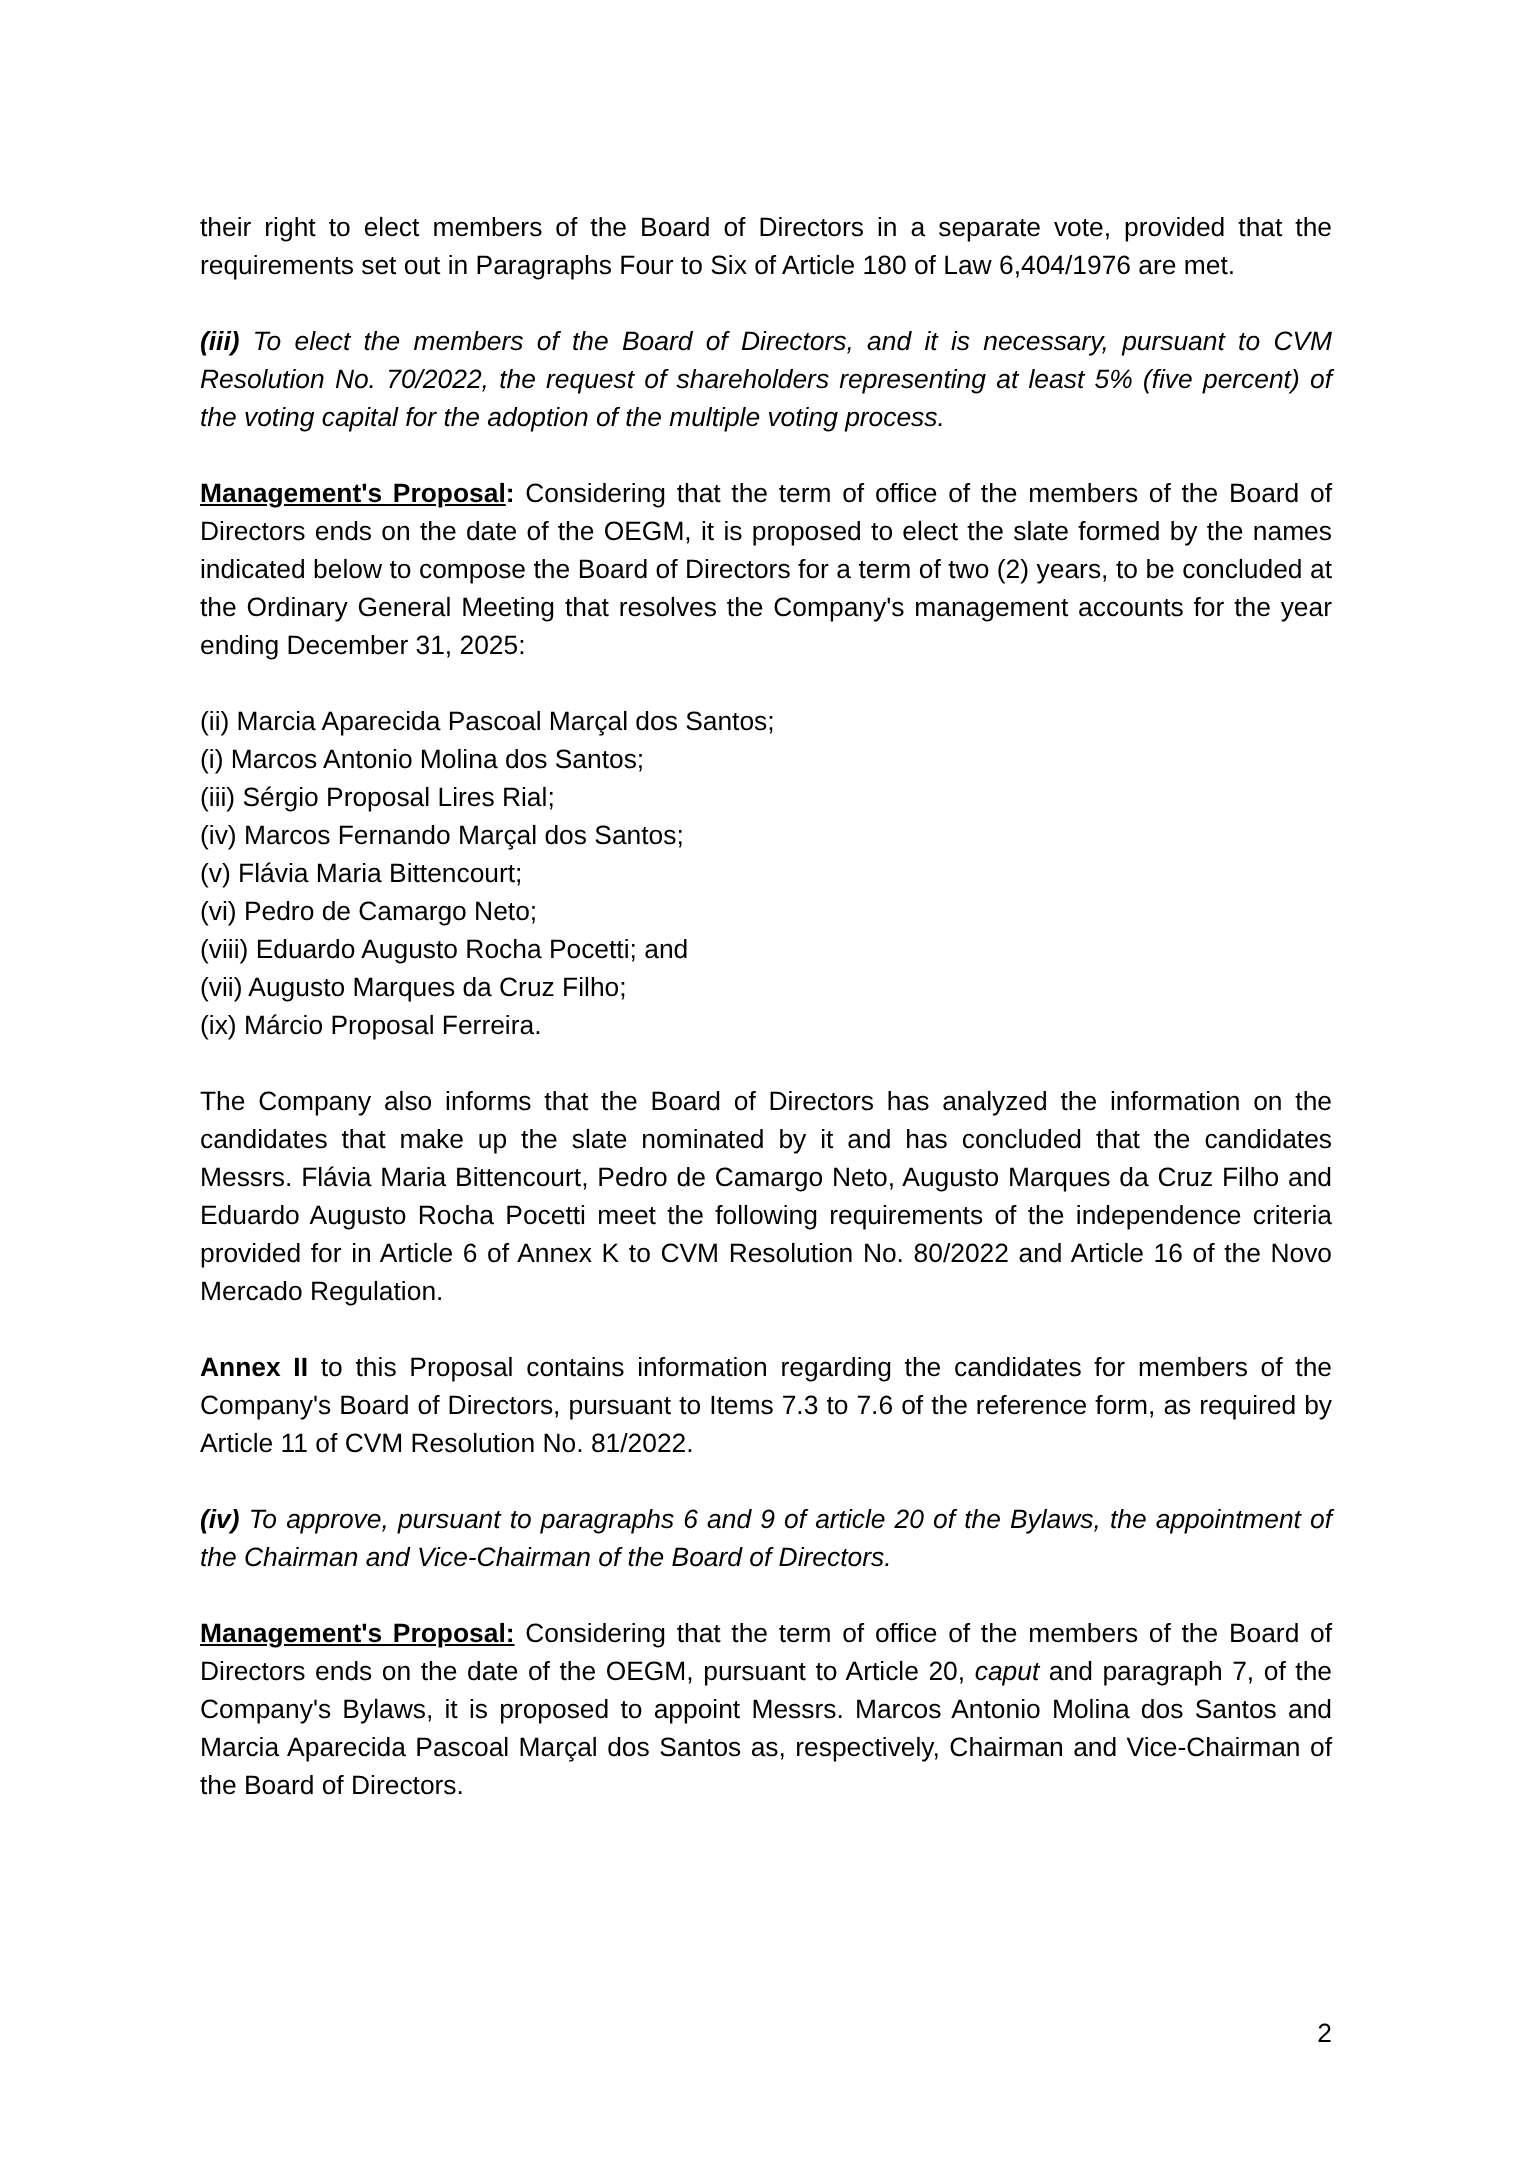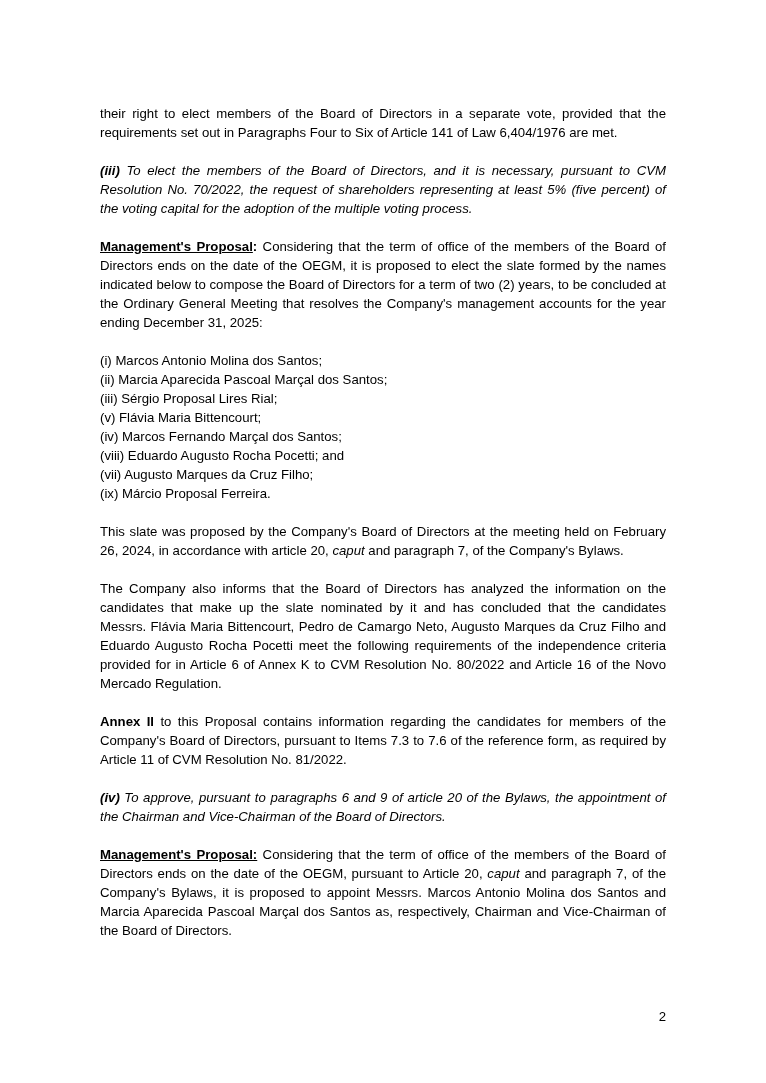--- a/index.html
+++ b/index.html
@@ -48,38 +48,38 @@
     font-size: 13.2px;
     line-height: 19px;
   }
 </style>
 </head>
 <body>
 
 <div class="page">
   <div class="content">
 
-    <p class="para"><span>their right to elect members of the Board of Directors in a separate vote, provided that the requirements set out in Paragraphs Four to Six of Article 141 of Law 6,404/1976 are met.</span></p>
+    <p class="para"><span>their right to elect members of the Board of Directors in a separate vote, provided that the requirements set out in Paragraphs Four to Six of Article 180 of Law 6,404/1976 are met.</span></p>
 
     <p class="para italic"><span class="bold">(iii)</span><span> To elect the members of the Board of Directors, and it is necessary, pursuant to CVM Resolution No. 70/2022, the request of shareholders representing at least 5% (five percent) of the voting capital for the adoption of the multiple voting process.</span></p>
 
     <p class="para"><span class="bold underline">Management's Proposal</span><span class="bold">: </span><span>Considering that the term of office of the members of the Board of Directors ends on the date of the OEGM, it is proposed to elect the slate formed by the names indicated below to compose the Board of Directors for a term of two (2) years, to be concluded at the Ordinary General Meeting that resolves the Company's management accounts for the year ending December 31, 2025:</span></p>
 
     <div class="list">
+      <div class="list-item">(ii) Marcia Aparecida Pascoal Marçal dos Santos;</div>
       <div class="list-item">(i) Marcos Antonio Molina dos Santos;</div>
-      <div class="list-item">(ii) Marcia Aparecida Pascoal Marçal dos Santos;</div>
       <div class="list-item">(iii) Sérgio Proposal Lires Rial;</div>
+      <div class="list-item">(iv) Marcos Fernando Marçal dos Santos;</div>
       <div class="list-item">(v) Flávia Maria Bittencourt;</div>
-      <div class="list-item">(iv) Marcos Fernando Marçal dos Santos;</div>
+      <div class="list-item">(vi) Pedro de Camargo Neto;</div>
       <div class="list-item">(viii) Eduardo Augusto Rocha Pocetti; and</div>
       <div class="list-item">(vii) Augusto Marques da Cruz Filho;</div>
       <div class="list-item">(ix) Márcio Proposal Ferreira.</div>
     </div>
 
-    <p class="para"><span>This slate was proposed by the Company's Board of Directors at the meeting held on February 26, 2024, in accordance with article 20, </span><span class="italic">caput</span><span> and paragraph 7, of the Company's Bylaws.</span></p>
 
     <p class="para"><span>The Company also informs that the Board of Directors has analyzed the information on the candidates that make up the slate nominated by it and has concluded that the candidates Messrs. Flávia Maria Bittencourt, Pedro de Camargo Neto, Augusto Marques da Cruz Filho and Eduardo Augusto Rocha Pocetti meet the following requirements of the independence criteria provided for in Article 6 of Annex K to CVM Resolution No. 80/2022 and Article 16 of the Novo Mercado Regulation.</span></p>
 
     <p class="para"><span class="bold">Annex II</span><span> to this Proposal contains information regarding the candidates for members of the Company's Board of Directors, pursuant to Items 7.3 to 7.6 of the reference form, as required by Article 11 of CVM Resolution No. 81/2022.</span></p>
 
     <p class="para italic"><span class="bold">(iv)</span><span> To approve, pursuant to paragraphs 6 and 9 of article 20 of the Bylaws, the appointment of the Chairman and Vice-Chairman of the Board of Directors.</span></p>
 
     <p class="para no-gap"><span class="bold underline">Management's Proposal:</span><span> Considering that the term of office of the members of the Board of Directors ends on the date of the OEGM, pursuant to Article 20, </span><span class="italic">caput</span><span> and paragraph 7, of the Company's Bylaws, it is proposed to appoint Messrs. Marcos Antonio Molina dos Santos and Marcia Aparecida Pascoal Marçal dos Santos as, respectively, Chairman and Vice-Chairman of the Board of Directors.</span></p>
 
   </div>

